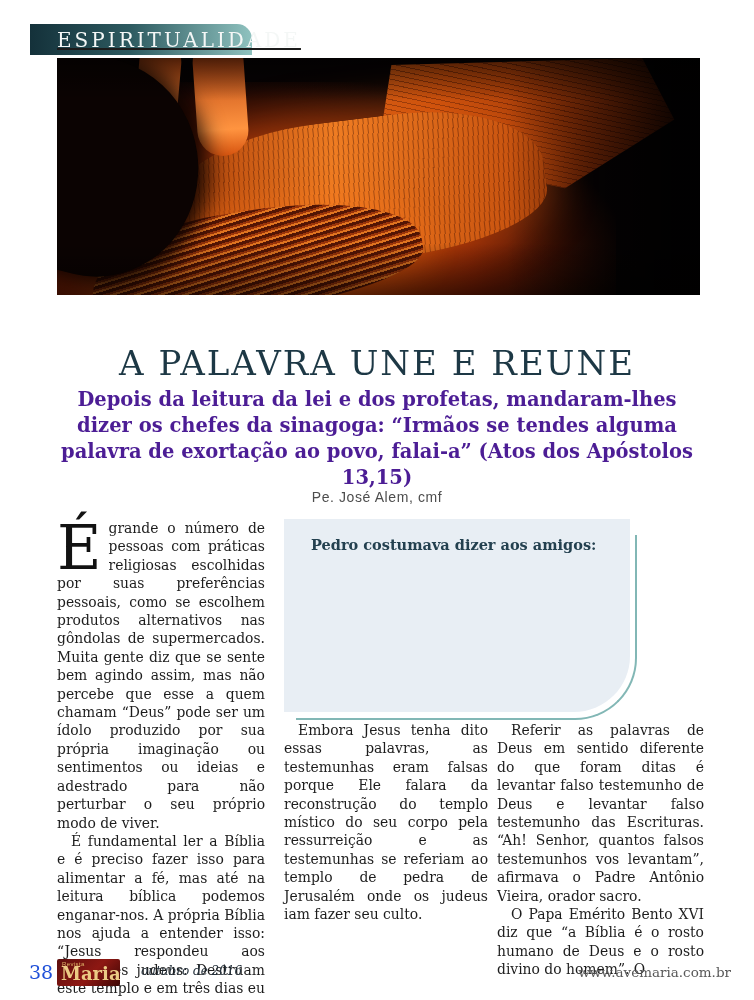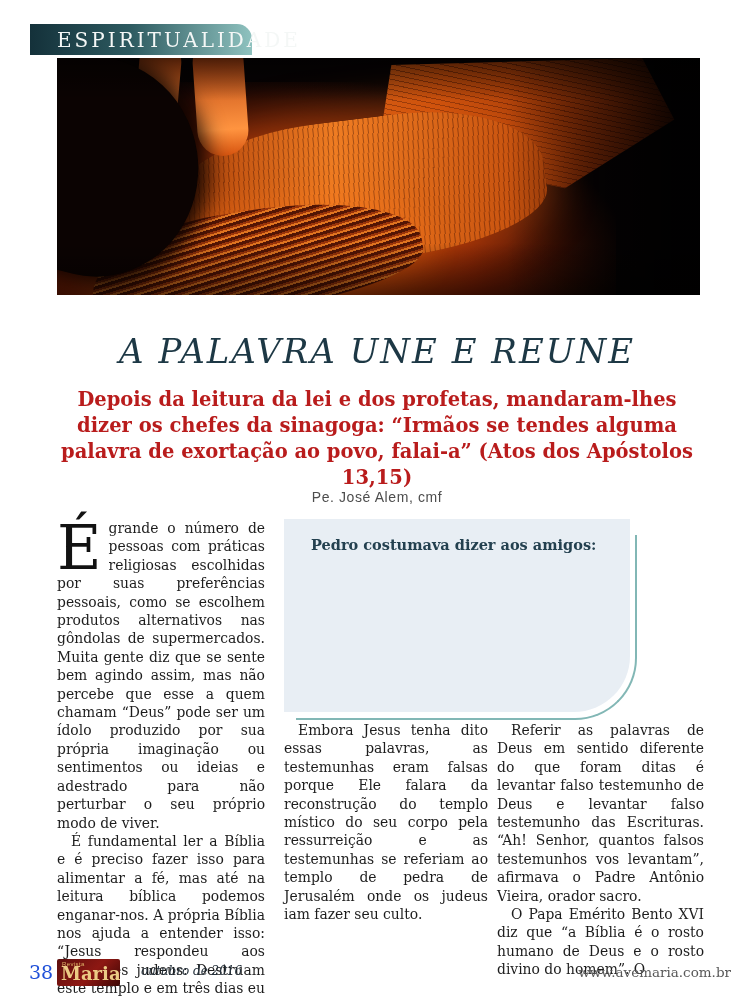--- a/index.html
+++ b/index.html
@@ -5,21 +5,21 @@
   html,body{margin:0;padding:0;}
   body{
     width:754px;height:1000px;position:relative;background:#ffffff;
     font-family:"DejaVu Serif",serif;color:#1c1c1c;overflow:hidden;
   }
   
   .section-bar{
     position:absolute;left:30px;top:24px;width:222px;height:31px;
     background:linear-gradient(90deg,#14313a 0%,#2d5a60 45%,#8fc2bf 100%);
     border-radius:0 15px 0 0;display:flex;align-items:center;
-    padding-left:27px;box-sizing:border-box;
+    padding-left:27px;box-sizing:border-box;text-decoration:underline;
   }
   .section-bar .label{
     color:#f4f7f6;font-size:20px;letter-spacing:3px;font-weight:400;
     font-family:"DejaVu Serif",serif;
   }
   
   .photo{
     position:absolute;left:57px;top:58px;width:643px;height:237px;
     background:#070304;overflow:hidden;
   }
@@ -72,21 +72,21 @@
       linear-gradient(0deg,rgba(0,0,0,.55) 0%,rgba(0,0,0,0) 22%),
       linear-gradient(180deg,rgba(0,0,0,.6) 0%,rgba(0,0,0,0) 18%);
   }
   
   .article-title{
     position:absolute;left:0;right:0;top:327px;text-align:center;
     font-size:34px;letter-spacing:2px;color:#1d3845;font-weight:400;
   }
   .article-subtitle{
     position:absolute;left:60px;right:60px;top:387px;text-align:center;
-    font-size:19.5px;line-height:1.34;color:#b91c1c;font-weight:600;
+    font-size:19.5px;line-height:1.34;color:#4c1d95;font-weight:600;
   }
   .byline{
     position:absolute;left:0;right:0;top:489px;text-align:center;
     font-family:"Liberation Sans",sans-serif;font-size:14px;
     color:#4d4d4d;letter-spacing:.6px;font-weight:400;
   }
   
   .bodytext{
     font-size:13.9px;line-height:18.4px;text-align:justify;
     color:#1d1d1d;hyphens:auto;-webkit-hyphens:auto;
@@ -145,21 +145,21 @@
   <div class="glow-main"></div>
   <div class="raised-page"></div>
   <div class="open-pages"></div>
   <div class="page-stack"></div>
   <div class="finger finger-1"></div>
   <div class="finger finger-2"></div>
   <div class="hand-shadow"></div>
   <div class="photo-vignette"></div>
 </div>
 
-<h1 class="article-title" style="margin:4px;font-style:italic;">A PALAVRA UNE E REUNE</h1>
+<h1 class="article-title" style="margin:16px;">A PALAVRA UNE E REUNE</h1>
 <div class="article-subtitle">Depois da leitura da lei e dos profetas, mandaram-lhes dizer os chefes da sinagoga: “Irmãos se tendes alguma palavra de exortação ao povo, falai-a” (Atos dos Apóstolos 13,15)</div>
 <div class="byline">Pe. José Alem, cmf</div>
 
 <div class="bodytext col1">
   <p><span class="dropcap">É</span><span>grande o número de pessoas com práticas religiosas escolhidas por suas preferências pessoais, como se escolhem produtos alternativos nas gôndolas de supermercados. Muita gente diz que se sente bem agindo assim, mas não percebe que esse a quem chamam “Deus” pode ser um ídolo produzido por sua própria imaginação ou sentimentos ou ideias e adestrado para não perturbar o seu próprio modo de viver.</span></p>
   <p class="indent">É fundamental ler a Bíblia e é preciso fazer isso para alimentar a fé, mas até na leitura bíblica podemos enganar-nos. A própria Bíblia nos ajuda a entender isso: “Jesus respondeu aos dirigentes judeus: Destruam este templo e em três dias eu o levantarei” (Jo 2,14-19).</p>
 
 </div>
 
 <div class="quote-box">

